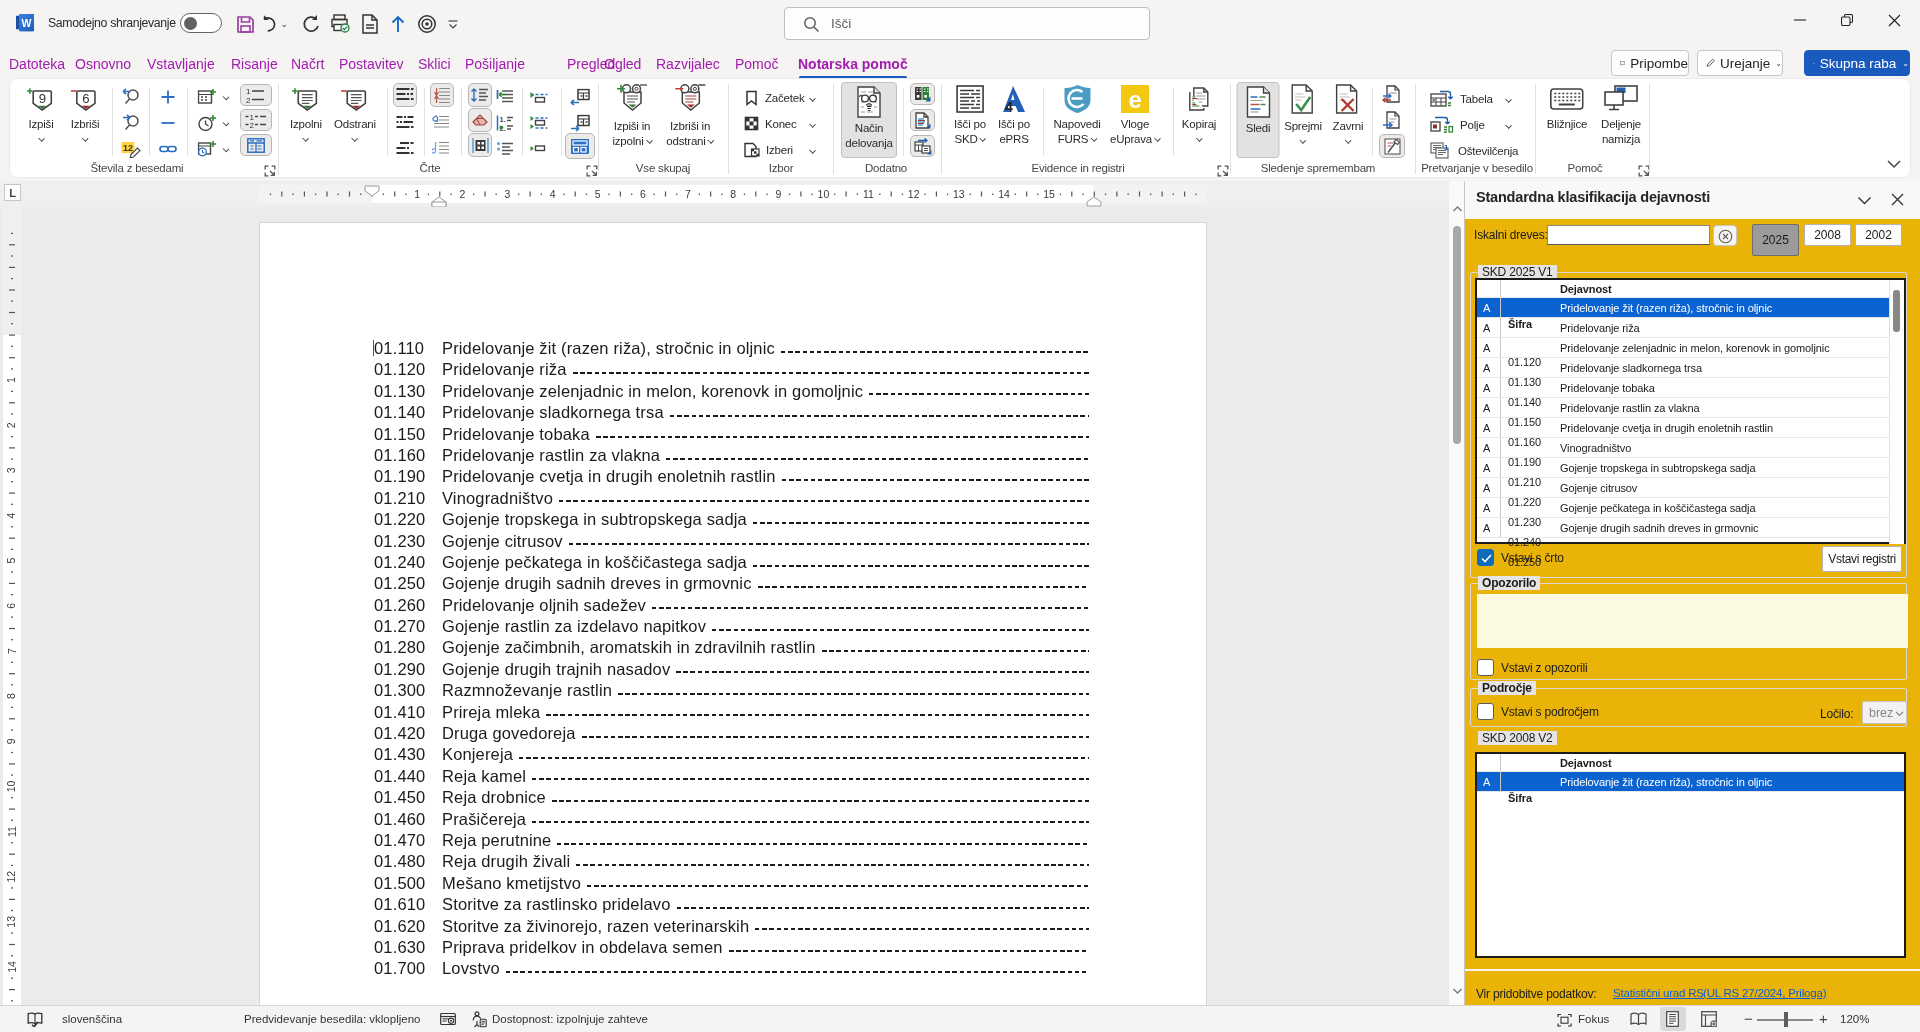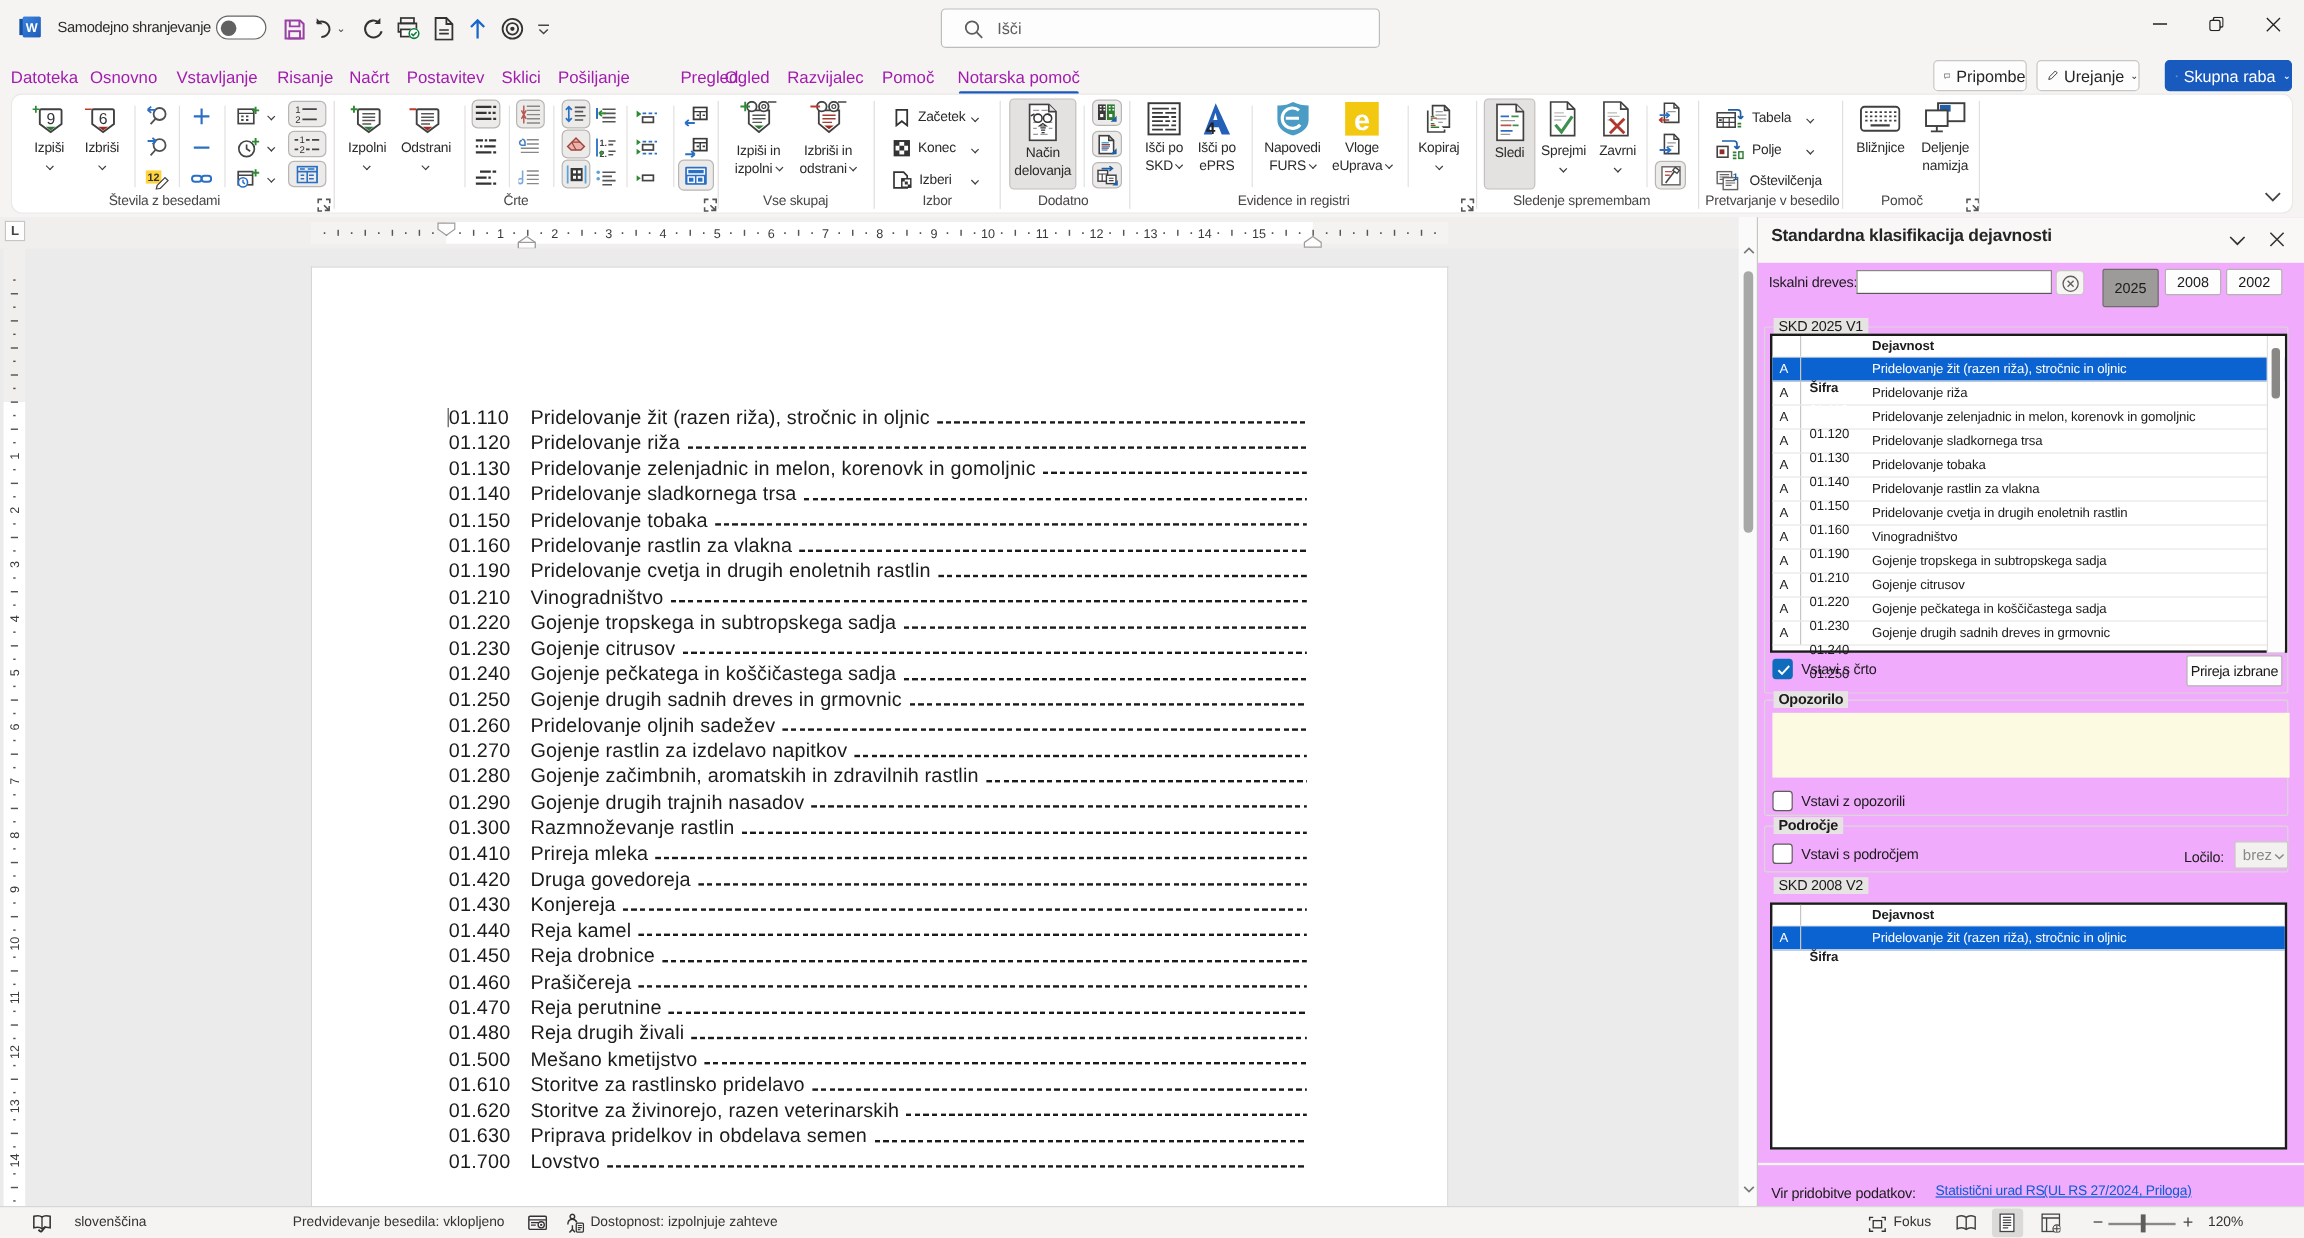--- a/index.html
+++ b/index.html
@@ -18,21 +18,21 @@
 
 
 #searchbox { position:absolute; left:784px; top:7px; width:366px; height:33px; background:#fdfdfd; border:1px solid #bdbdbd; border-radius:4px; }
 #searchbox .mag { position:absolute; left:18px; top:8px; }
 #searchbox .ph { position:absolute; left:46px; top:8px; font-size:13.5px; color:#605e5c; }
 .winbtn { position:absolute; top:0; width:46px; height:40px; display:flex; align-items:center; justify-content:center; color:#222; }
 
 
 #tabrow { position:absolute; left:0; top:48px; width:1920px; height:31px; background:#f5f4f2; }
 .rtab { position:absolute; top:0; height:31px; display:flex; align-items:center; font-size:14px; color:#a21caf; padding:0 1px; }
-.rtab.active { font-weight:normal; }
+.rtab.active { font-weight:bold; }
 .rtab.active::after { content:""; position:absolute; left:2px; right:2px; bottom:0px; height:3px; background:#185abd; border-radius:2px; }
 .tr-btn { position:absolute; top:2px; height:26px; white-space:nowrap; border:1px solid #c9c7c5; border-radius:4px; background:#fdfdfd; display:flex; align-items:center; font-size:13.5px; color:#252525; }
 
 
 #ribbon { position:absolute; left:0px; top:79px; width:1920px; height:102px; }
 #ribboncard { position:absolute; left:10px; top:0px; width:1900px; height:98px; background:#ffffff; border-radius:8px; box-shadow:0 0 0 1px #ebe9e7; }
 .rgroup-label { position:absolute; top:83px; height:16px; font-size:11.5px; letter-spacing:-0.2px; color:#484644; text-align:center; transform:translateX(-50%); white-space:nowrap; }
 .rsep { position:absolute; top:7px; width:1px; height:84px; background:#e1dfdd; }
 .launcher { position:absolute; width:14px; height:14px; }
 .bigbtn { position:absolute; top:4px; display:flex; flex-direction:column; align-items:center; font-size:11.5px; letter-spacing:-0.2px; color:#2b2b2b; }
@@ -56,21 +56,21 @@
 #paneborder { position:absolute; left:1464px; top:181px; width:1px; height:824px; background:#c8c6c4; }
 
 
 #doctext { position:absolute; left:114px; top:116px; width:722px; }
 .dline { height:21.4px; font-size:16.5px; letter-spacing:0.15px; color:#1b1b1b; white-space:nowrap; display:flex; width:715px; }
 .dline .code { width:68px; flex:none; }
 .dline .name { flex:none; padding-right:6px; }
 .dline .fill { flex:1; height:2px; margin-top:11.6px; background:repeating-linear-gradient(90deg,#1b1b1b 0 4.5px,transparent 4.5px 7.2px); }
 
 
-#pane { position:absolute; left:1465px; top:181px; width:455px; height:824px; background:#f0abfc; }
+#pane { position:absolute; left:1465px; top:181px; width:455px; height:824px; background:#eab308; }
 #panehead { position:absolute; left:0; top:0; width:455px; height:38px; background:#f9f8f7; }
 #panehead .t { position:absolute; left:11px; top:8px; letter-spacing:-0.2px; font-size:14.5px; font-weight:bold; color:#252525; }
 .pfield { font-size:12px; letter-spacing:-0.2px; color:#1b1b1b; }
 .ptable { position:absolute; background:#fff; border:2px solid #1b1b1b; }
 .prow { display:flex; height:20px; align-items:center; font-size:11px; letter-spacing:-0.1px; color:#1b1b1b; border-bottom:1px solid #e8e6e4; }
 .prow .c1 { width:24px; padding-left:6px; border-right:1px solid #c8c6c4; align-self:stretch; display:flex; align-items:center; }
 .prow .c2 { width:53px; padding-left:7px; border-right:1px solid #c8c6c4; align-self:stretch; display:flex; align-items:center;margin-top:44px; }
 .prow .c3 { flex:1; padding-left:6px; }
 .prow.sel { background:#0b63d2; color:#fff; }
 .grouplab { position:absolute; font-size:12px; letter-spacing:-0.2px; color:#1b1b1b; background:#e6e4e2; padding:0 4px; }
@@ -1199,21 +1199,21 @@
         </div>
       <div class="abs" style="right:0; top:0; width:15px; height:264px; background:#fdfdfd; border-left:1px solid #e1dfdd"></div>
       <div class="abs" style="right:4px; top:10px; width:7px; height:42px; background:#8a8886; border-radius:3px"></div>
     </div>
     <div class="pcheck on" style="left:12px; top:368px">
       <svg style="position:absolute;left:2.5px;top:4px" width="11" height="9" viewBox="0 0 11 9">
           <path d="M1 4.5 L4 7.5 L10 1" fill="none" stroke="#fff" stroke-width="1.6"></path>
         </svg>
     </div>
     <div class="pfield abs" style="left:36px; top:370px">Vstavi s črto</div>
-    <div class="pbtn" style="left:357px; top:365px; width:80px; height:26px; letter-spacing:-0.3px">Prireja izbrane</div>
+    <div class="pbtn" style="left:357px; top:365px; width:80px; height:26px; letter-spacing:-0.3px">Vstavi registri</div>
 
     <div class="abs" style="left:5px; top:402px; width:437px; height:97px; border:1px solid #d9d7d5; border-radius:2px"></div>
     <div class="grouplab" style="left:13px; top:395px; font-weight:bold">Opozorilo</div>
     <div class="abs" style="left:12px; top:413px; width:431px; height:54px; background:#fcfbe2"></div>
     <div class="pcheck" style="left:12px; top:478px"></div>
     <div class="pfield abs" style="left:36px; top:480px">Vstavi z opozorili</div>
 
     <div class="abs" style="left:5px; top:507px; width:437px; height:39px; border:1px solid #d9d7d5; border-radius:2px"></div>
     <div class="grouplab" style="left:13px; top:500px; font-weight:bold">Področje</div>
     <div class="pcheck" style="left:12px; top:522px"></div>

